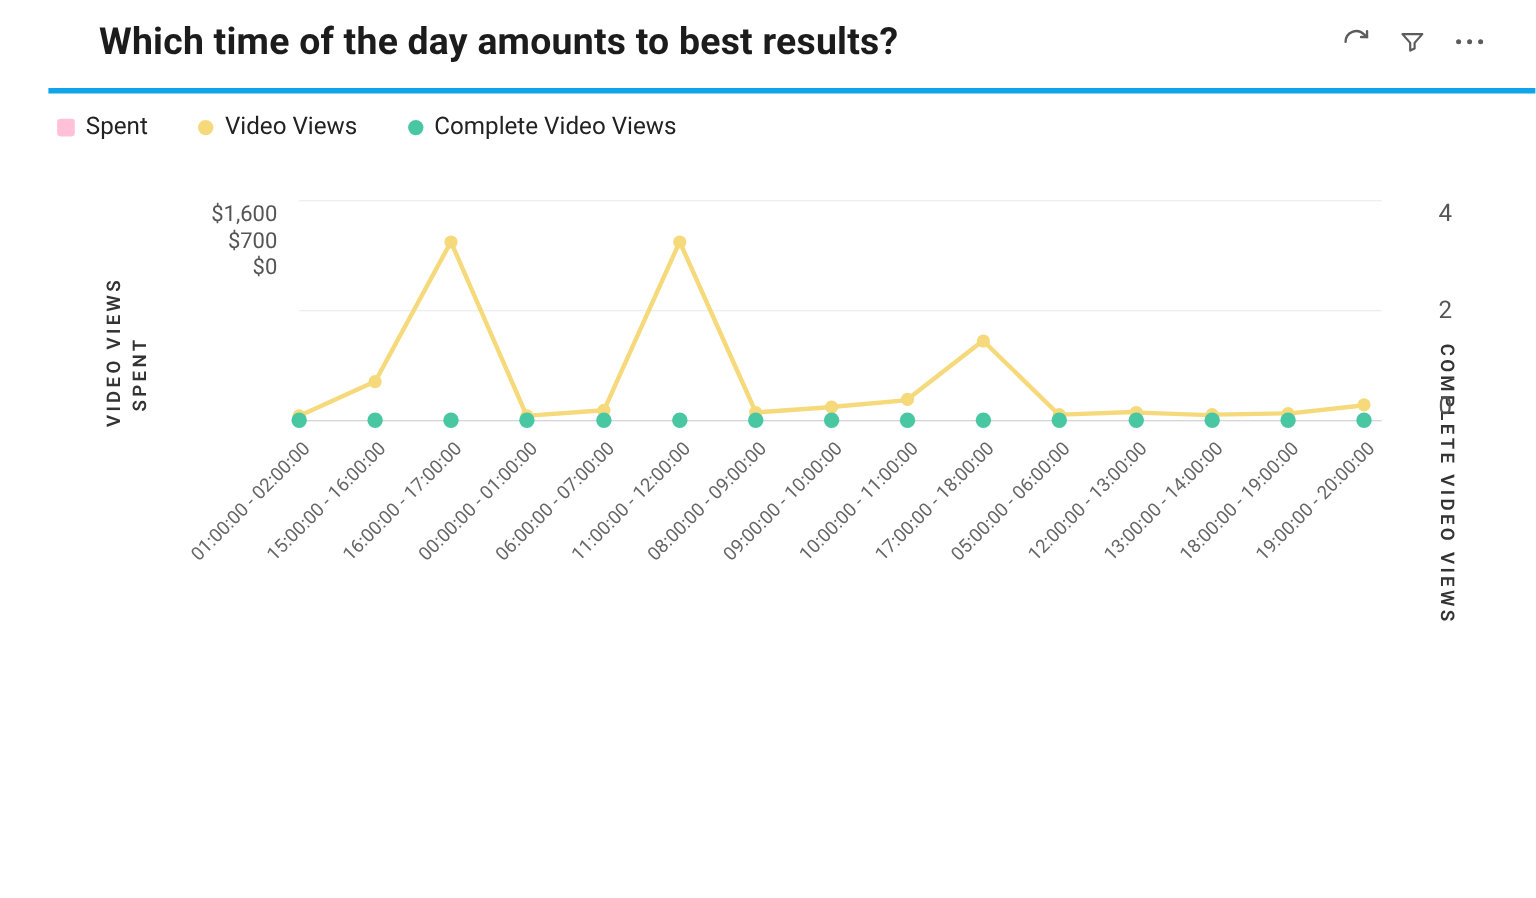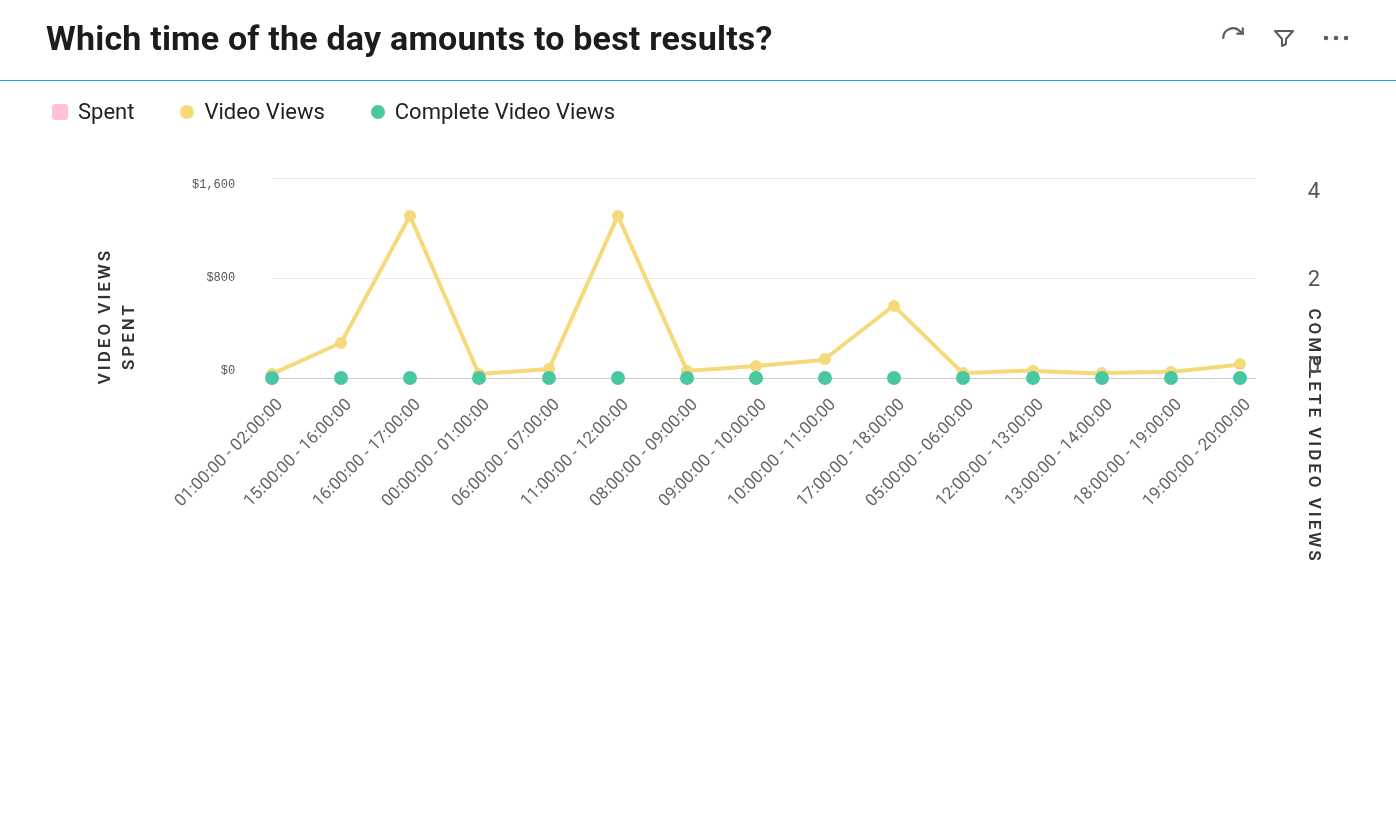--- a/index.html
+++ b/index.html
@@ -9,21 +9,22 @@
     height: 816px;
     background: #ffffff;
     font-family: -apple-system, BlinkMacSystemFont, "Segoe UI", Roboto, Helvetica, Arial, sans-serif;
     color: #1c1c1c;
   }
   .header {
     display: flex;
     align-items: center;
     justify-content: space-between;
     padding: 18px 46px 22px 46px;
-    border-bottom: 1px solid #0ea5e9;
+    border-bottom: 5px solid #0ea5e9;
+    margin-left: 44px;
   }
   .title {
     font-size: 34px;
     font-weight: 700;
     letter-spacing: 0.2px;
   }
   .header-icons {
     display: flex;
     gap: 26px;
     align-items: center;
@@ -87,25 +88,24 @@
   .vlabel.left2 { top: 190px; left: 48px; transform: rotate(-90deg); }
   .vlabel.right { top: 290px; right: -76px; transform: rotate(90deg); }
 
   .y-ticks-left {
     position: absolute;
     left: 146px;
     top: 42px;
     height: 200px;
     display: flex;
     flex-direction: column;
-    justify-content: space-between;
+    justify-content: flex-start;
     align-items: flex-end;
-    font-size: 12px;
+    font-size: 20px;
     color: #555;
-    font-family: Liberation Mono, monospace;
   }
   .y-ticks-right {
     position: absolute;
     right: 46px;
     top: 42px;
     height: 200px;
     display: flex;
     flex-direction: column;
     justify-content: space-between;
     align-items: flex-start;
@@ -213,21 +213,21 @@
     </div>
   </div>
 
   <div class="plot-frame">
     <div class="vlabel left1">VIDEO VIEWS</div>
     <div class="vlabel left2">SPENT</div>
     <div class="vlabel right">COMPLETE VIDEO VIEWS</div>
 
     <div class="y-ticks-left">
       <span>$1,600</span>
-      <span>$800</span>
+      <span>$700</span>
       <span>$0</span>
     </div>
     <div class="y-ticks-right">
       <span>4</span>
       <span>2</span>
       <span>0</span>
     </div>
 
     <div class="plot-area" id="plot-area">
       <div class="gridline g0"></div>

